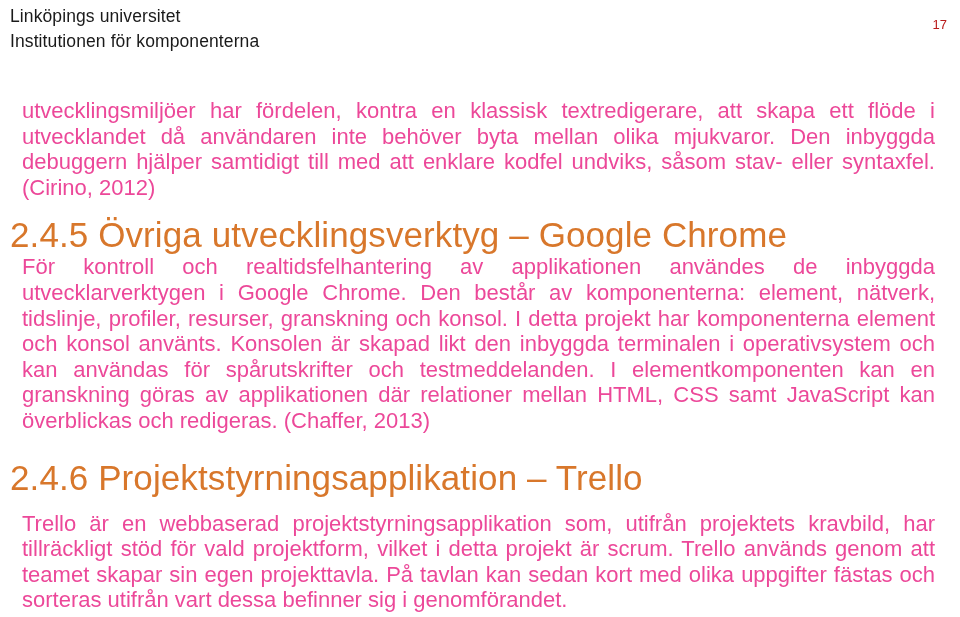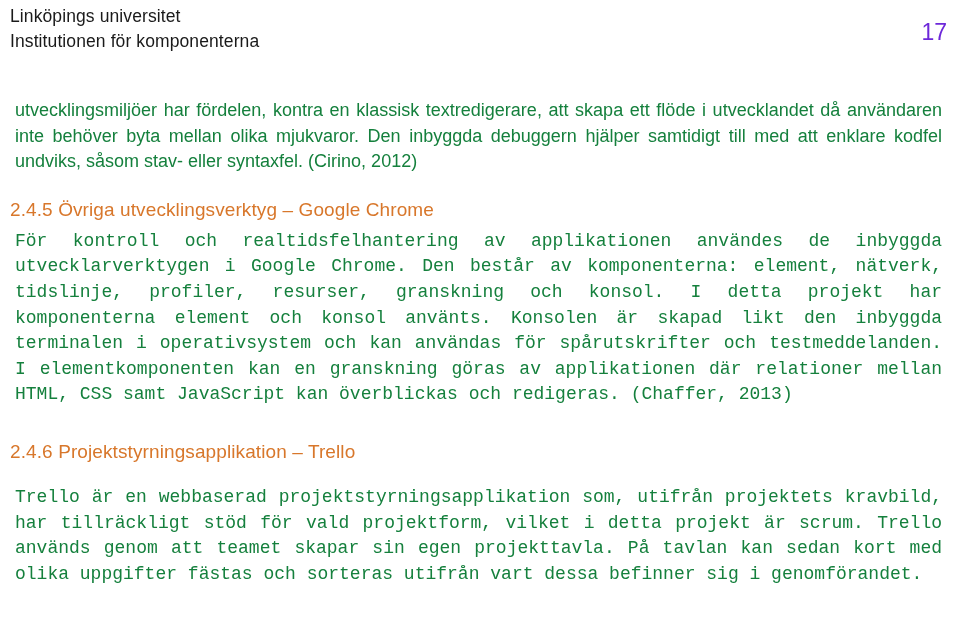--- a/index.html
+++ b/index.html
@@ -35,42 +35,42 @@
   .doc-header .org-line {
     font-size: 17.5px;
     line-height: 25px;
     color: #1a1a1a;
     letter-spacing: 0.1px;
     white-space: nowrap;
   }
   .doc-header .page-number {
     position: absolute;
     right: 0;
-    top: 20px;
-    font-size: 23px;
+    top: 12px;
+    font-size: 13px;
     line-height: 25px;
-    color: #6d28d9;
+    color: #b91c1c;
   }
 
   
   .body-par {
-    font-size: 18px;
+    font-size: 22px;
     line-height: 25.6px;
     text-align: justify;
     text-justify: inter-word;
-    color: #15803d;
-    margin: 5px;
+    color: #ec4899;
+    margin: 12px;
     hyphens: none;
   }
   .par-gap-top-1 { margin-top: 42px; }
-  .par-gap-top-2 { margin-top: 0px; font-family: Liberation Mono, monospace; }
+  .par-gap-top-2 { margin-top: 0px; }
 
   
   .sec-heading {
-    font-size: 19px;
+    font-size: 35px;
     line-height: 34px;
     font-weight: 400;
     color: #D8772B;
     margin: 0;
     white-space: nowrap;
     letter-spacing: 0.1px;
   }
   .heading-gap-1 { margin-top: 18px; margin-bottom: 2px; }
   .heading-gap-2 { margin-top: 27px; margin-bottom: 16px; }
 </style>

